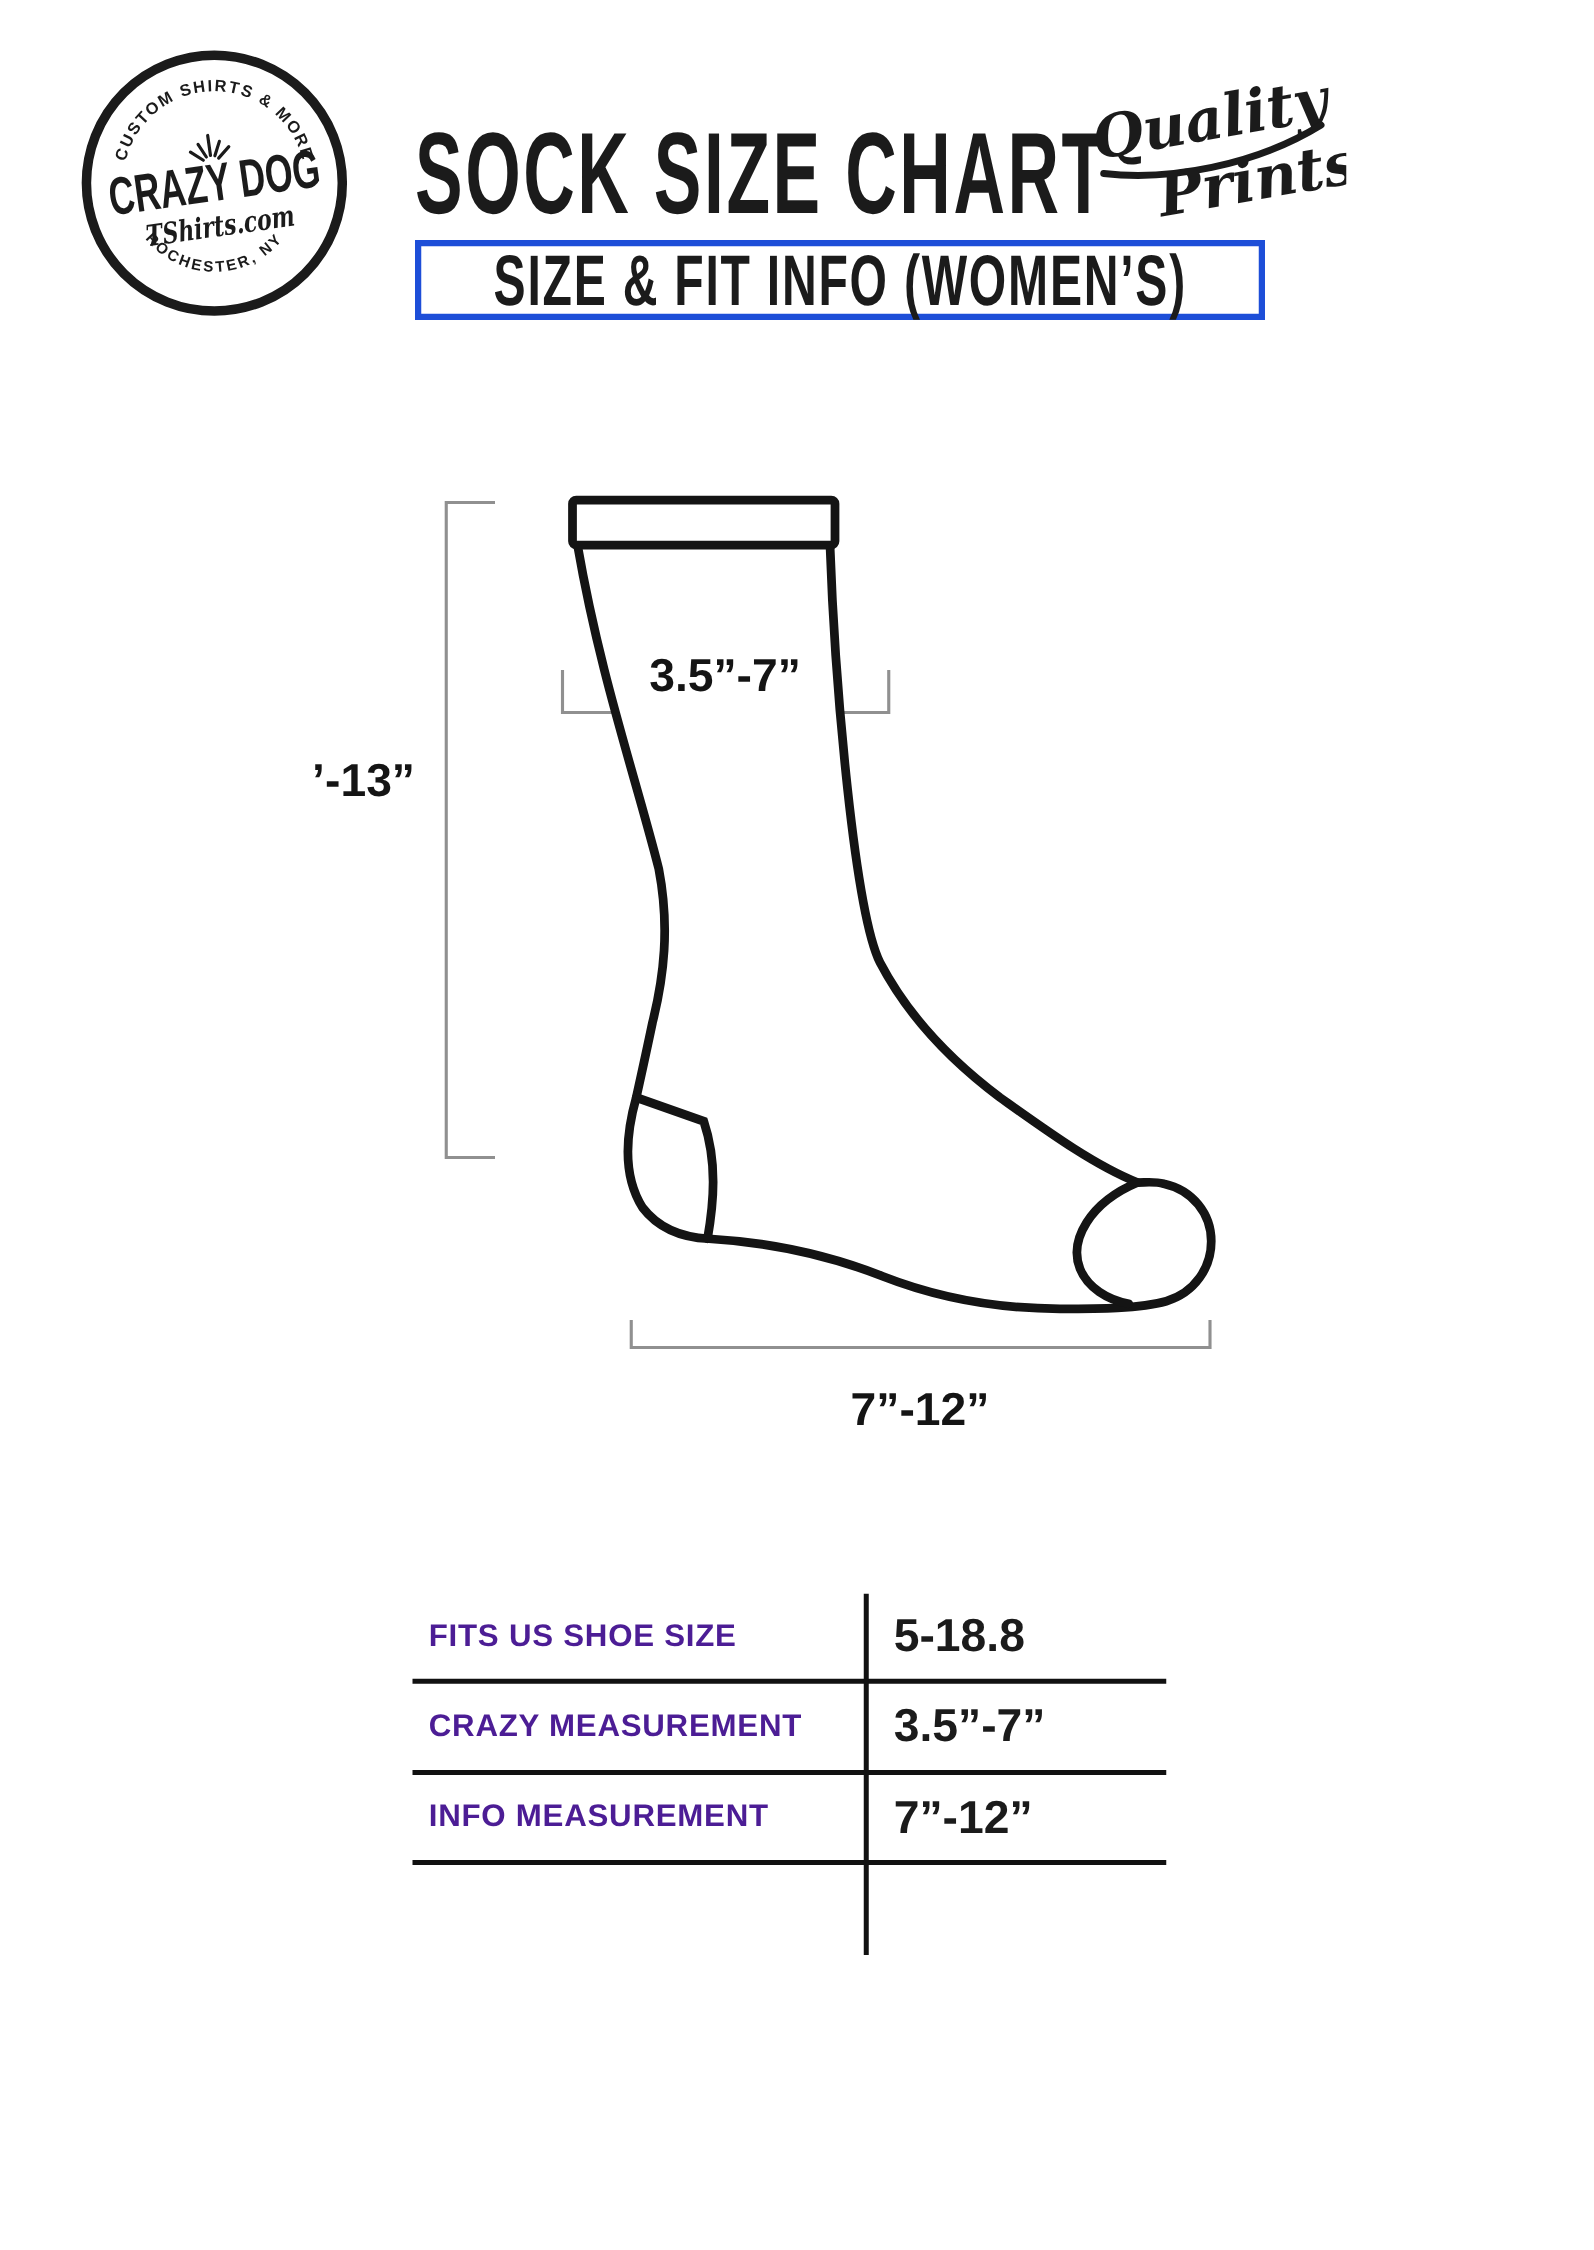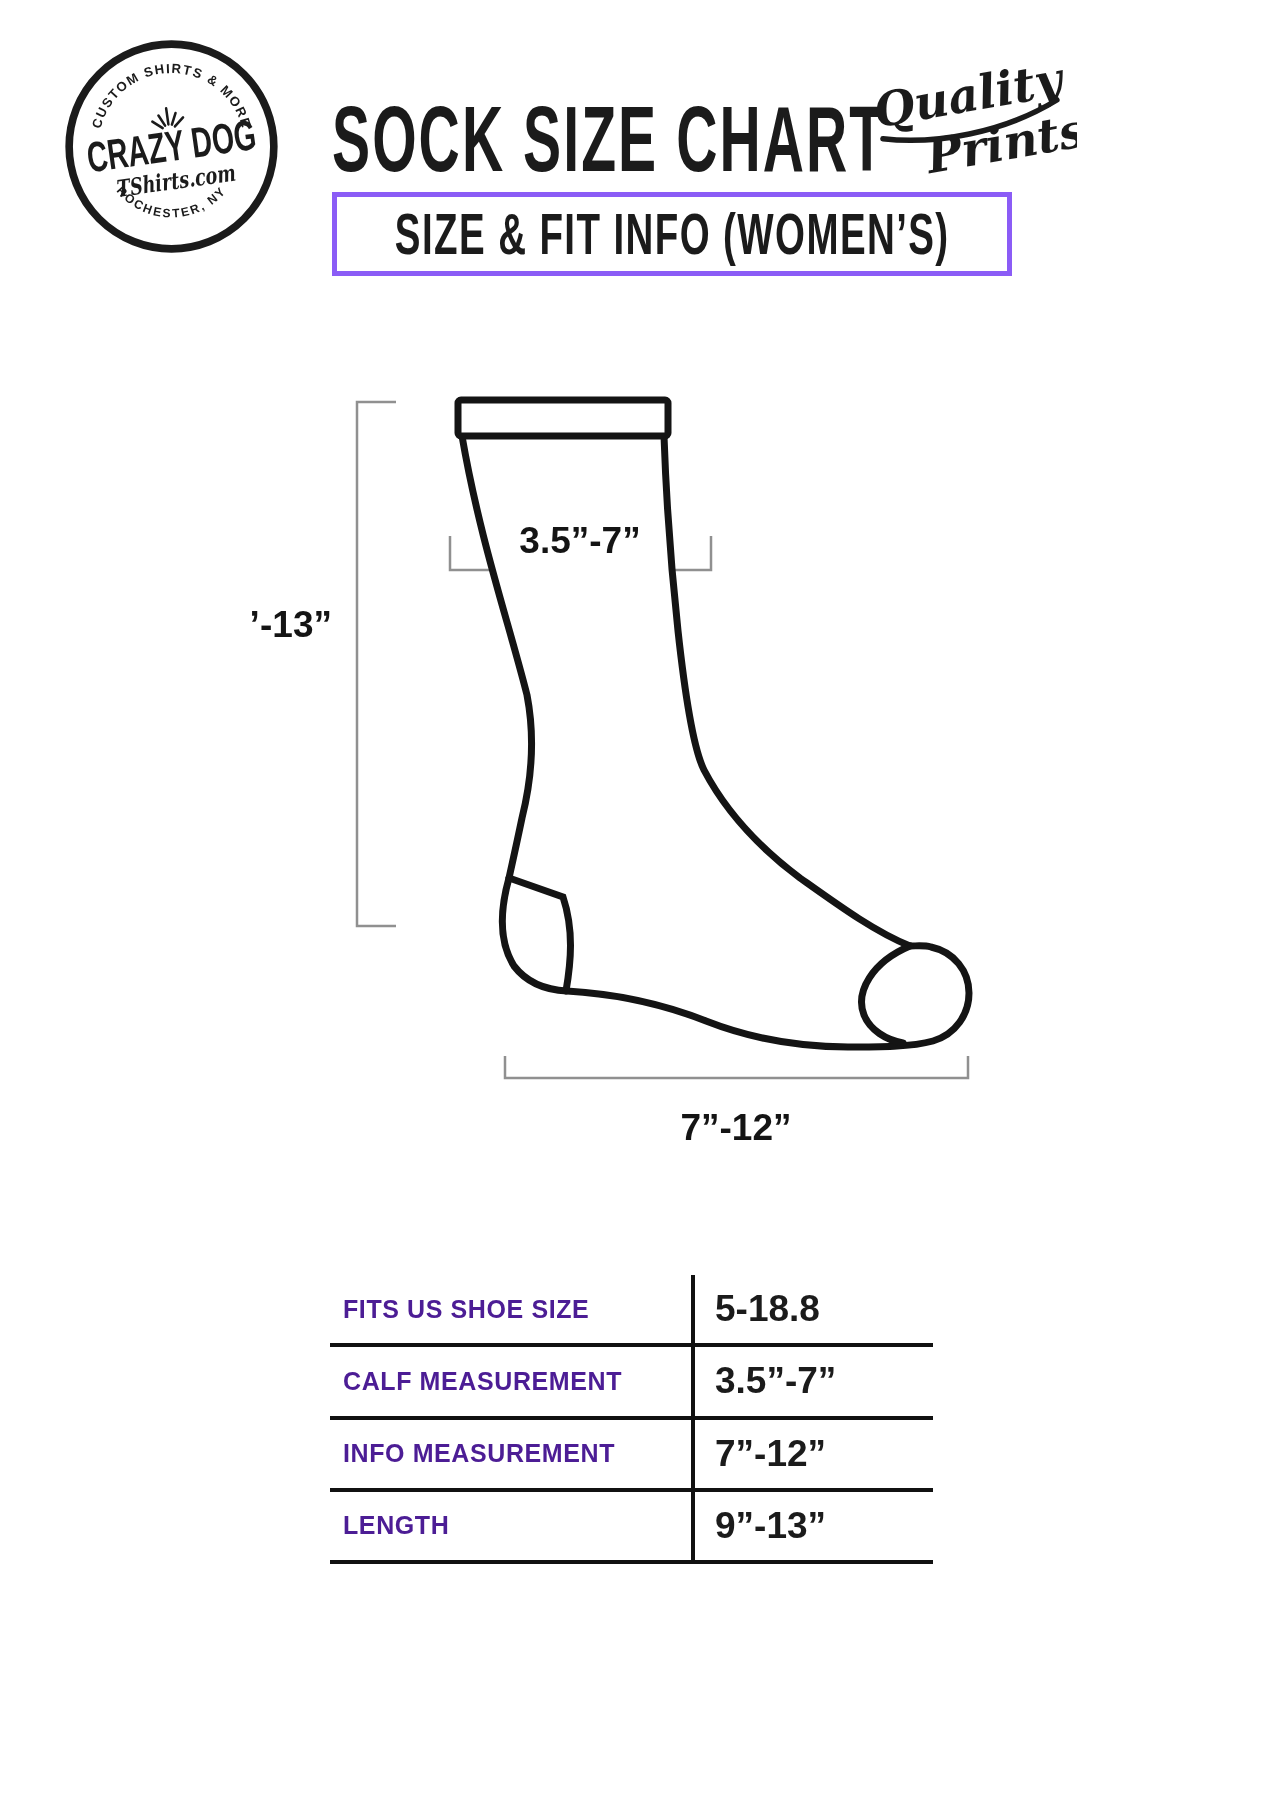--- a/index.html
+++ b/index.html
@@ -11,22 +11,22 @@
   svg{display:block;}
   .abs{position:absolute;}
 
   
   .title{
     position:absolute;left:332px;top:86px;
     font-size:84px;font-weight:800;letter-spacing:3px;white-space:nowrap;
     transform:scale(0.68,1.10);transform-origin:0 0;color:#1b1b1b;
   }
   .subtitle-box{
-    position:absolute;left:332px;top:192px;width:680px;height:84px;
-    border:5px solid #8b5cf6;box-sizing:border-box;
+    position:absolute;left:332px;top:192px;width:680px;height:64px;
+    border:5px solid #1d4ed8;box-sizing:border-box;
     display:flex;align-items:center;justify-content:center;
   }
   .subtitle{
     font-size:55px;font-weight:800;letter-spacing:2px;white-space:nowrap;
     transform:scale(0.70,1.04);color:#1b1b1b;
   }
 
   
   .size-table{
     position:absolute;left:330px;top:1275px;width:603px;height:289px;
@@ -126,26 +126,22 @@
     </g>
   </svg>
 
   <div class="size-table">
     <div class="vline"></div>
     <div class="trow">
       <div class="tlabel">FITS US SHOE SIZE</div>
       <div class="tvalue">5-18.8</div>
     </div>
     <div class="trow">
-      <div class="tlabel">CALF MEASUREMENT</div>
+      <div class="tlabel">CRAZY MEASUREMENT</div>
       <div class="tvalue">3.5”-7”</div>
     </div>
     <div class="trow">
       <div class="tlabel">INFO MEASUREMENT</div>
       <div class="tvalue">7”-12”</div>
     </div>
-    <div class="trow">
-      <div class="tlabel">LENGTH</div>
-      <div class="tvalue">9”-13”</div>
-    </div>
   </div>
 
 </div>
 
 </body></html>

